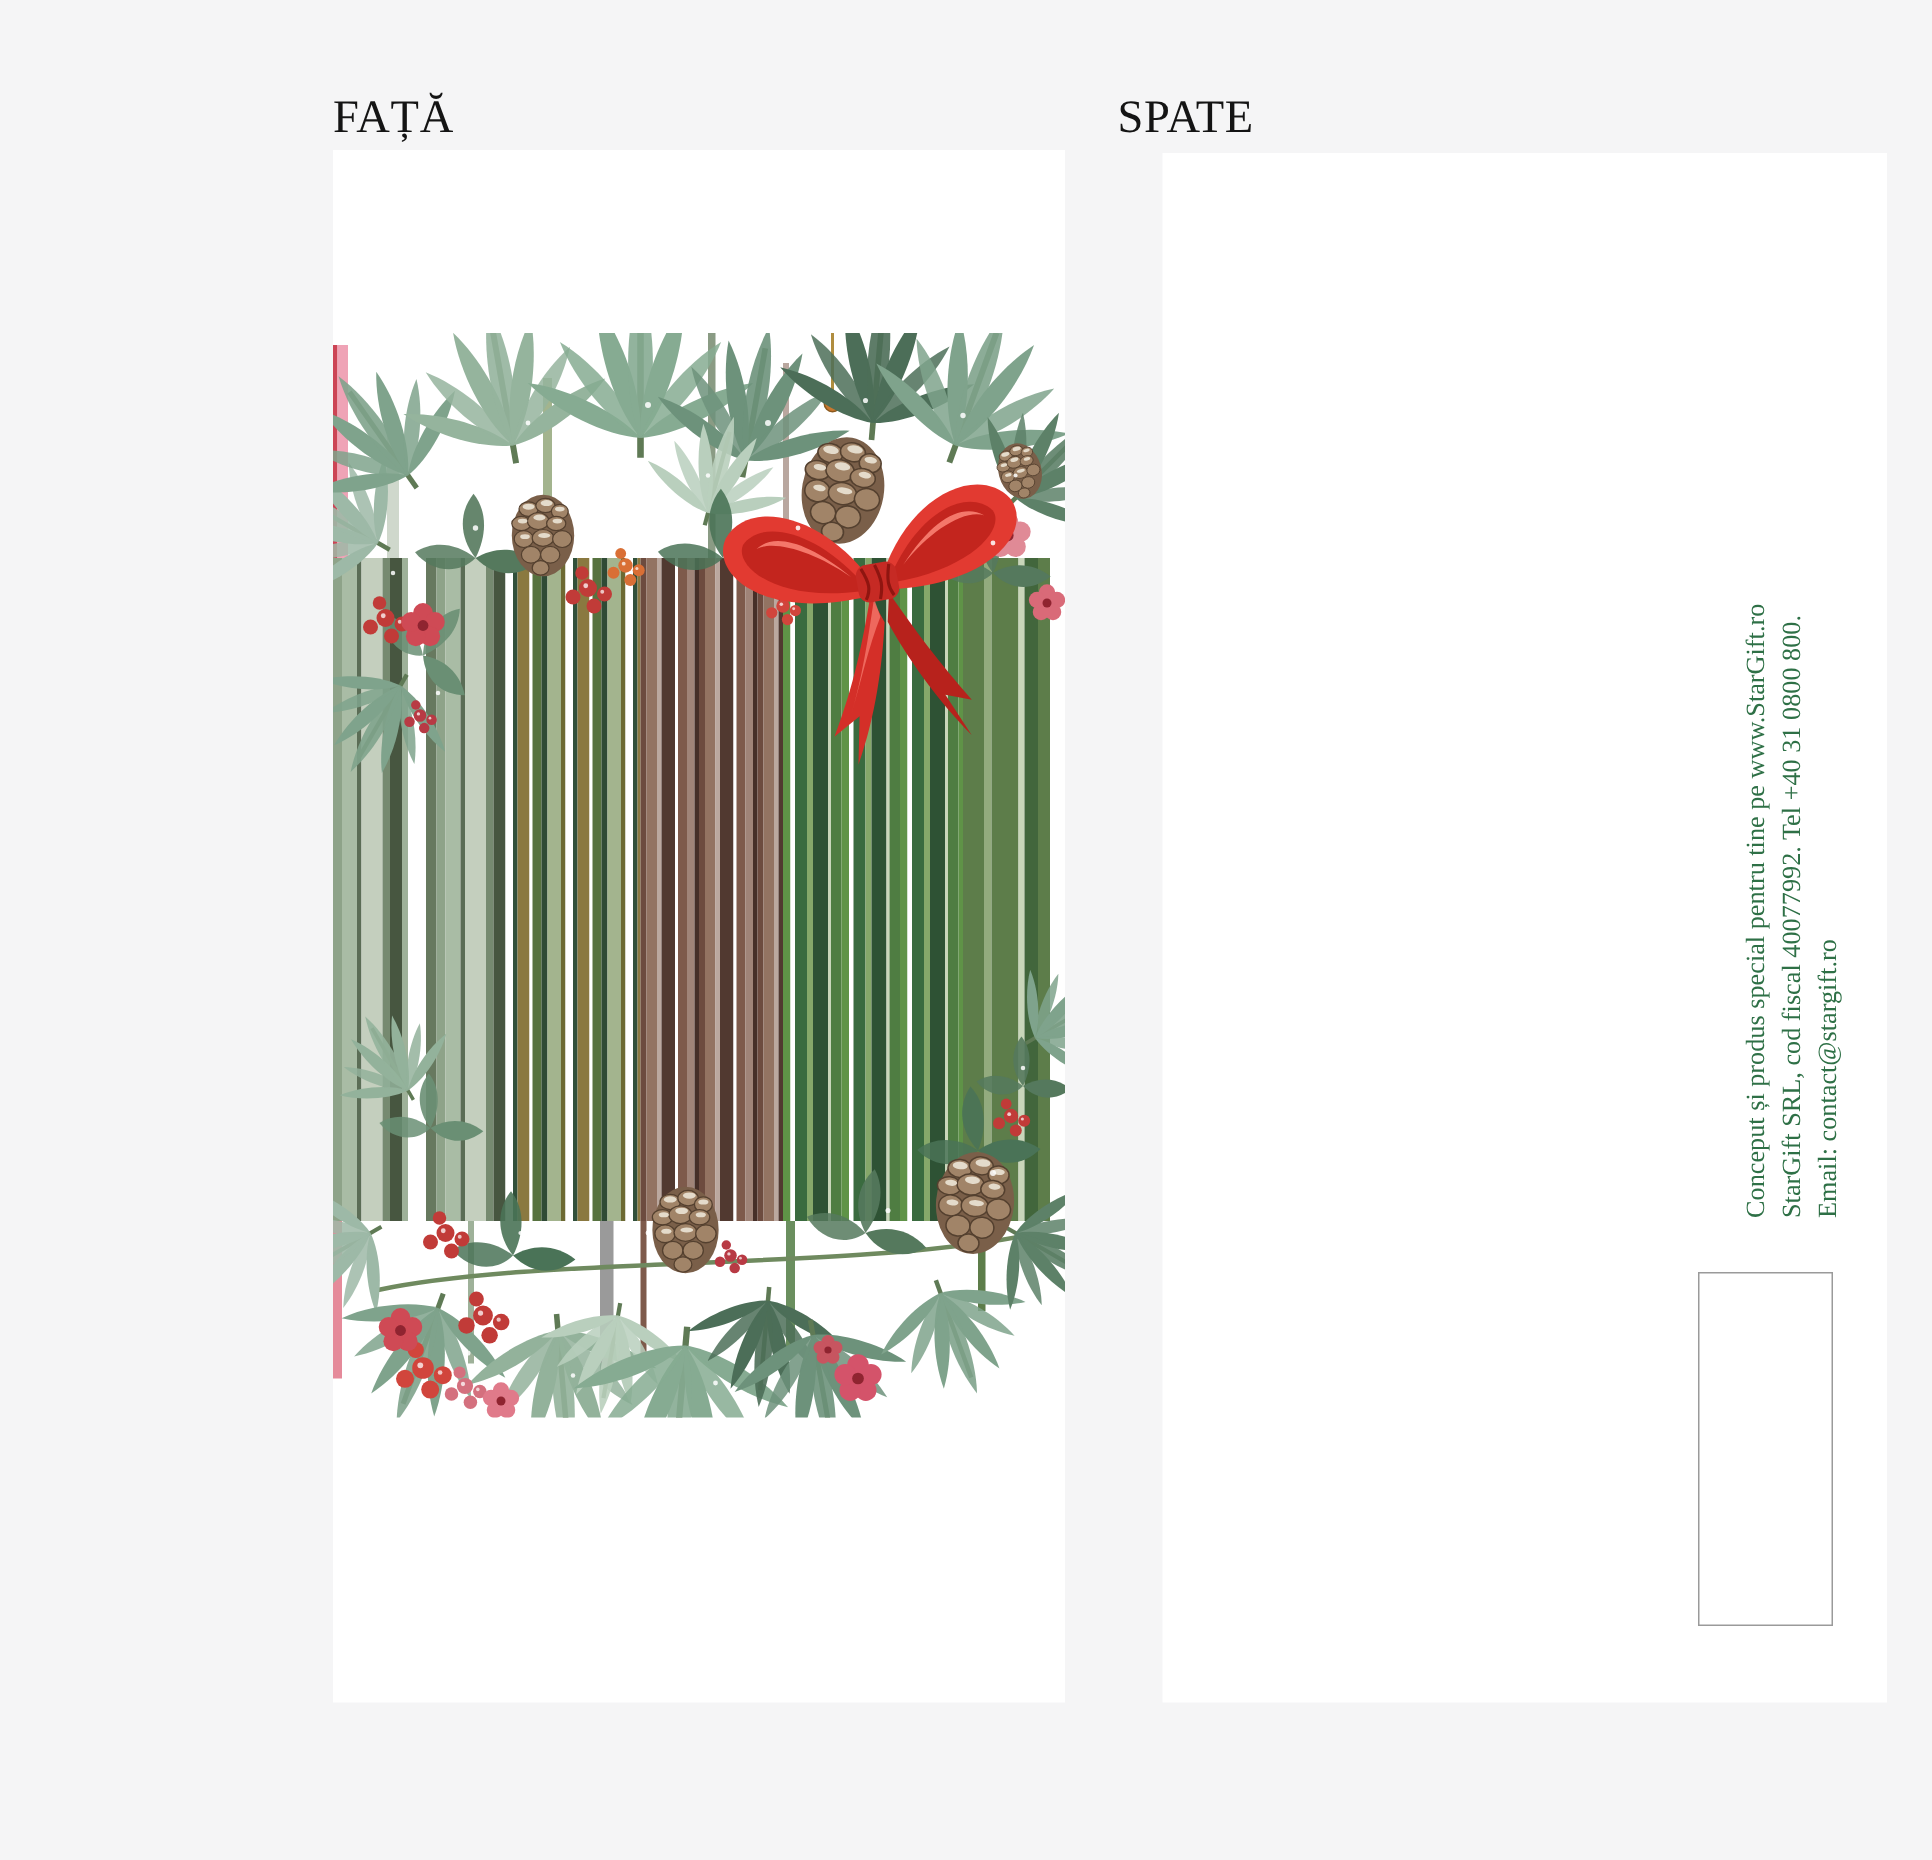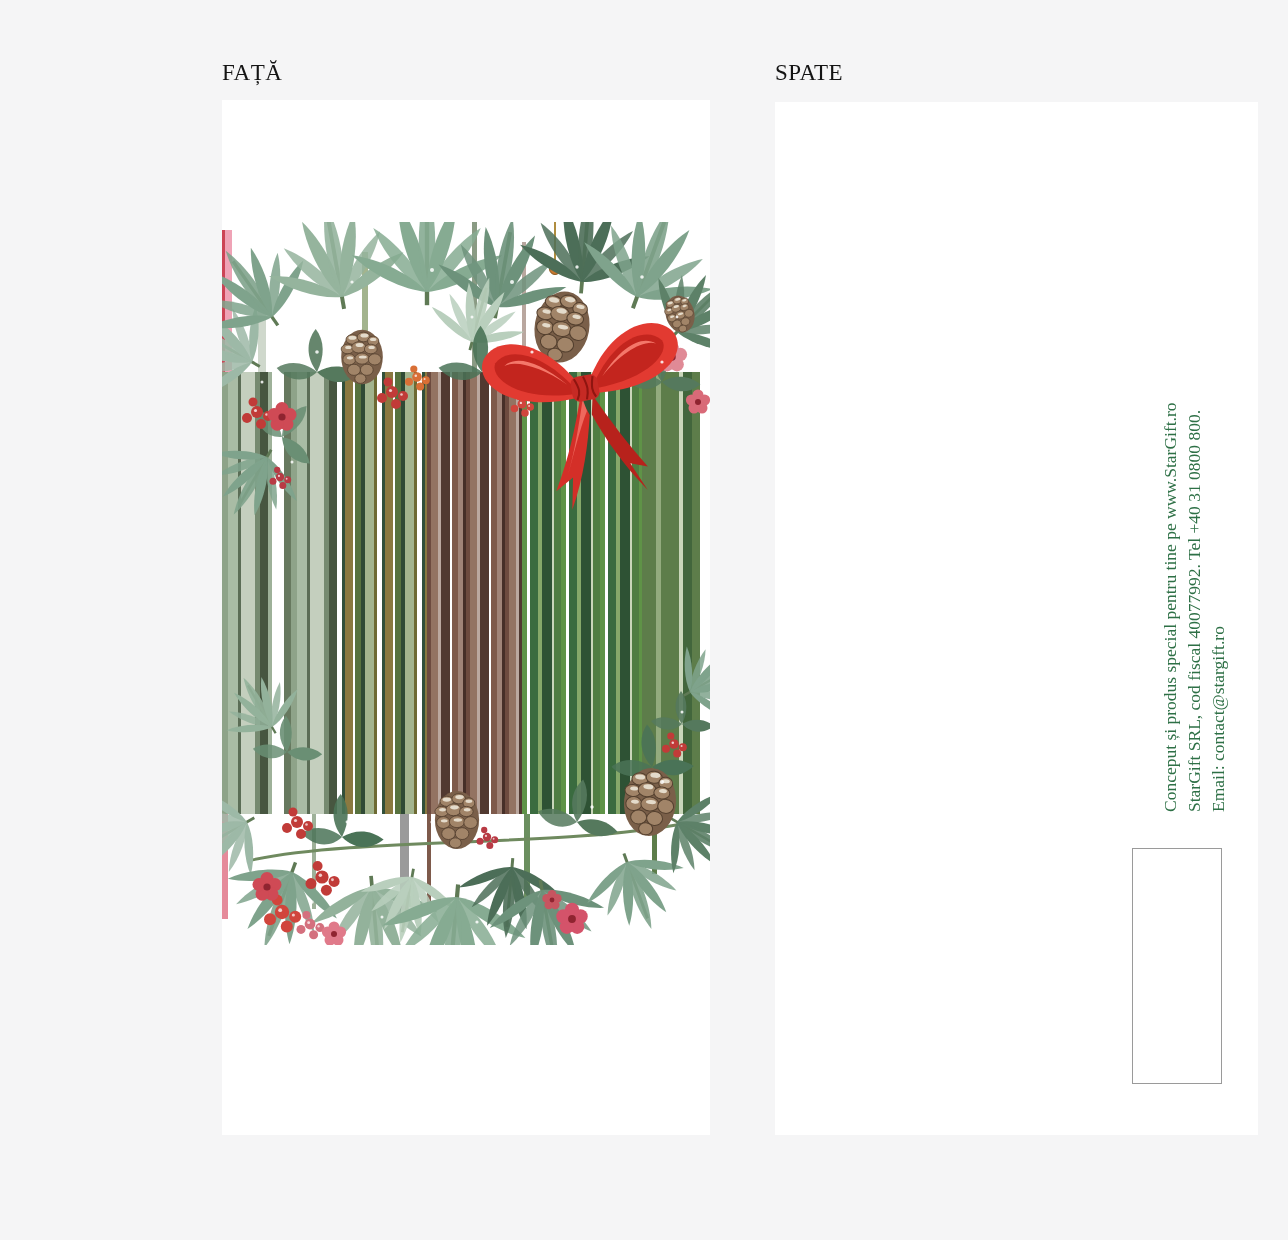--- a/index.html
+++ b/index.html
@@ -3,25 +3,25 @@
 <meta charset="utf-8">
 <style>
   html,body{margin:0;padding:0;}
   body{
     width:1288px;height:1240px;position:relative;
     background:#f5f5f6;overflow:hidden;
     font-family:"Liberation Serif", serif;
   }
   .side-label{
     position:absolute;top:60px;
-    font-size:23px;letter-spacing:.5px;color:#141414;
+    font-size:31px;letter-spacing:.5px;color:#141414;
     font-family:"Liberation Serif", serif;
   }
   #label-front{left:222px;}
-  #label-back{left:775px;font-family:Liberation Serif, serif;}
+  #label-back{left:745px;font-family:Liberation Serif, serif;}
   .card{position:absolute;background:#ffffff;}
   #front-card{left:222px;top:100px;width:488px;height:1035px;}
   #back-card{left:775px;top:102px;width:483px;height:1033px;}
   #front-art{position:absolute;left:0;top:122px;width:488px;height:723px;display:block;}
   #back-vertical-text{
     position:absolute;left:0;top:0;width:512px;height:76px;
     transform:translate(383px,710px) rotate(-90deg);
     transform-origin:0 0;
     font-size:17.5px;line-height:24px;text-align:left;
     color:#2e7046;white-space:nowrap;

